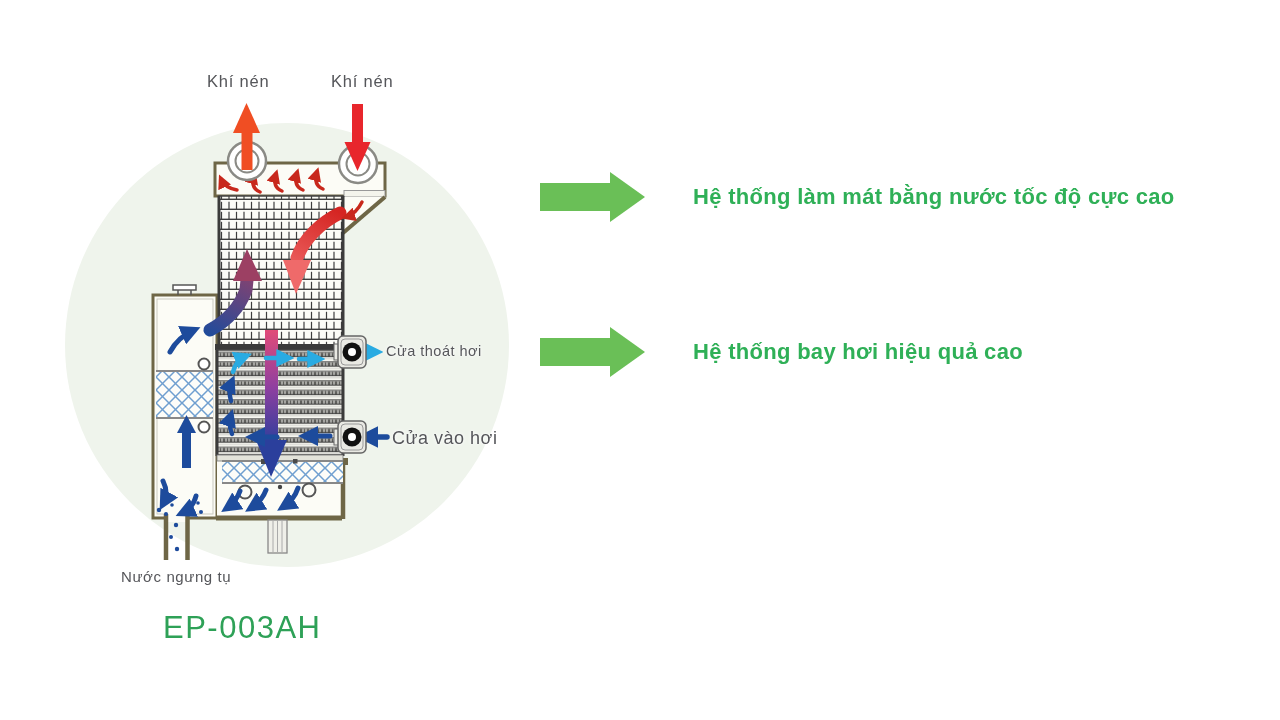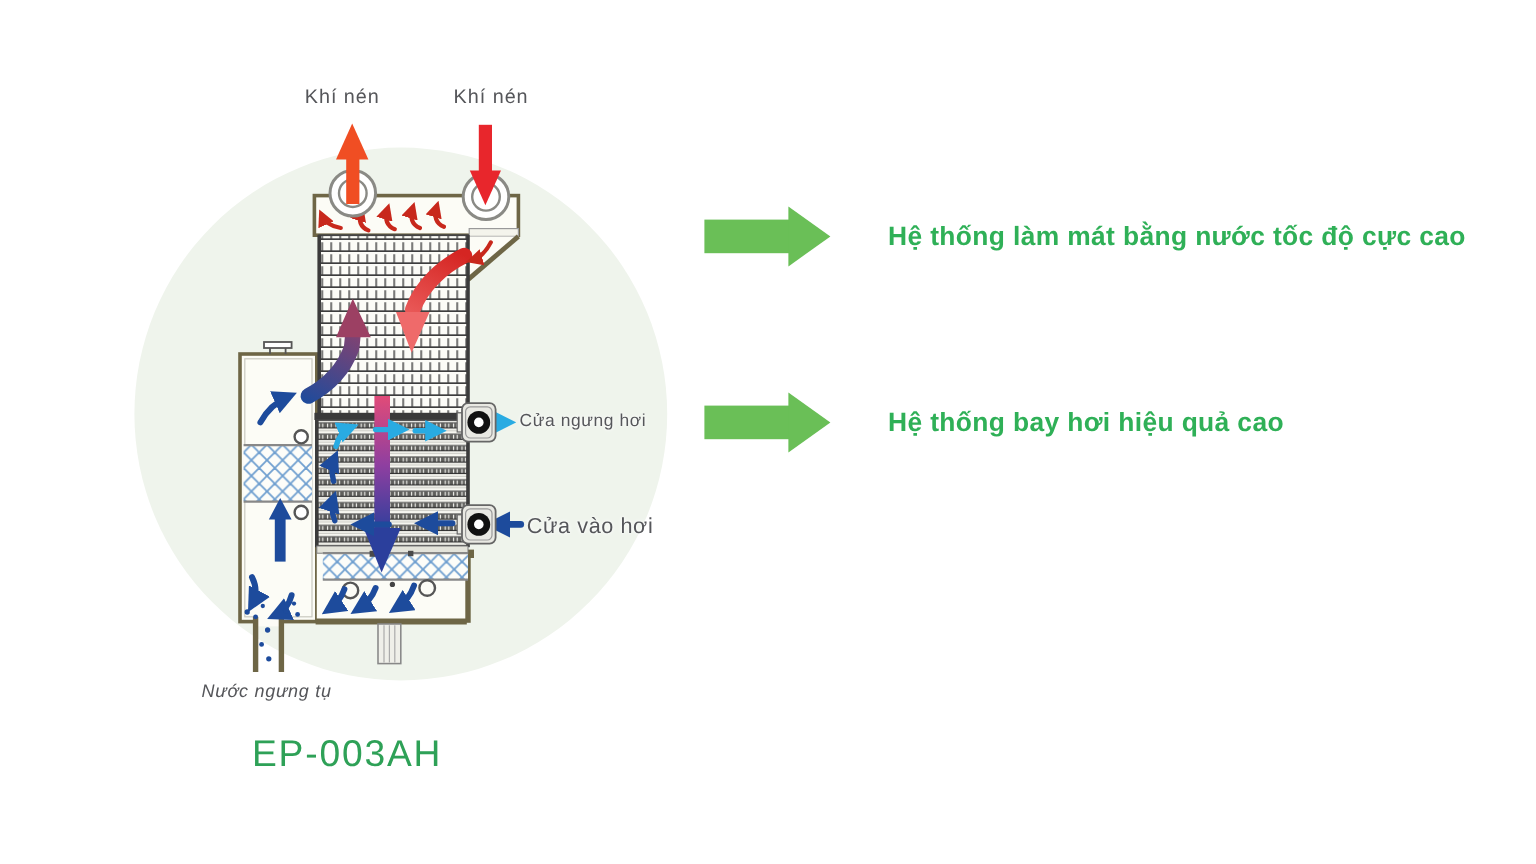--- a/index.html
+++ b/index.html
@@ -1,28 +1,28 @@
 <!DOCTYPE html>
 <html><head>
 <meta charset="utf-8">
 <style>
   * { margin:0; padding:0; box-sizing:border-box; }
   html,body { width:1280px; height:720px; background:#ffffff; overflow:hidden;
               font-family:"Liberation Sans", sans-serif; }
-  .canvas { position:relative; width:1216px; height:720px; background:#ffffff;margin-left:47px; }
+  .canvas { position:relative; width:1216px; height:720px; background:#ffffff; }
   .diagram-svg { position:absolute; left:0; top:0; width:1280px; height:720px; }
 
   
   .dlabel { position:absolute; color:#55565a; letter-spacing:0.8px; white-space:nowrap;
             text-shadow:0 0 4px #fff, 0 0 2px #fff; }
   .lbl-air1 { left:207px; top:72px;  font-size:16.5px; }
   .lbl-air2 { left:331px; top:72px;  font-size:16.5px; }
   .lbl-out  { left:386px; top:343px; font-size:14.5px; letter-spacing:0.5px; }
   .lbl-in   { left:392px; top:428px; font-size:18px; letter-spacing:0.5px; }
-  .lbl-cond { left:121px; top:568px; font-size:15px;  letter-spacing:0.6px;font-style:italic; }
+  .lbl-cond { left:121px; top:568px; font-size:15px;  letter-spacing:0.6px; }
 
   .model { position:absolute; left:163px; top:610px; font-size:31px; font-weight:normal;
            color:#2ea157; letter-spacing:1.5px; }
 
   
   .feature-row { position:absolute; left:540px; height:50px; display:flex;
                  align-items:center; }
   .row-1 { top:172px; } .row-2 { top:327px; } .row-3 { top:482px; }
   .f-arrow { position:relative; width:105px; height:50px; flex:0 0 105px; }
   .f-arrow .shaft { position:absolute; left:0; top:11px; width:71px; height:28px;
@@ -243,21 +243,21 @@
       <rect x="334" y="429" width="8" height="16" fill="#e9e9e3" stroke="#666" stroke-width="1"></rect>
       <rect x="338" y="421" width="28" height="32" rx="5" fill="#e9e9e3" stroke="#666" stroke-width="1.5"></rect>
       <rect x="341" y="424" width="22" height="26" rx="4" fill="none" stroke="#999" stroke-width="1"></rect>
       <circle cx="352" cy="437" r="9.5" fill="#111"></circle>
       <circle cx="352" cy="437" r="4" fill="#fff"></circle>
     </g>
   </svg>
 
   <div class="dlabel lbl-air1">Khí nén</div>
   <div class="dlabel lbl-air2">Khí nén</div>
-  <div class="dlabel lbl-out">Cửa ngưng hơi</div>
+  <div class="dlabel lbl-out">Cửa thoát hơi</div>
   <div class="dlabel lbl-in">Cửa vào hơi</div>
   <div class="dlabel lbl-cond">Nước ngưng tụ</div>
   <div class="model">EP-003AH</div>
 
   <div class="feature-row row-2">
     <div class="f-arrow">
       <div class="shaft"></div>
         <div class="head"></div>
     </div>
     <div class="f-label">Hệ thống bay hơi hiệu quả cao</div>

